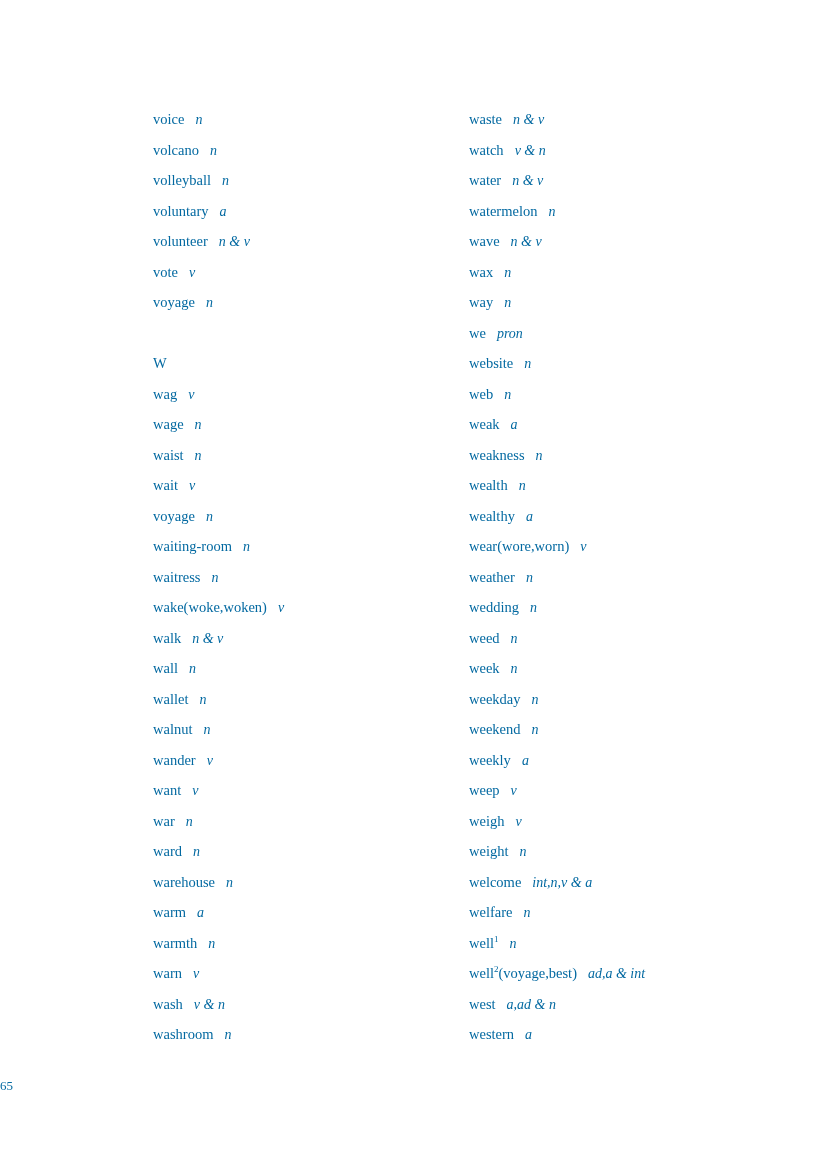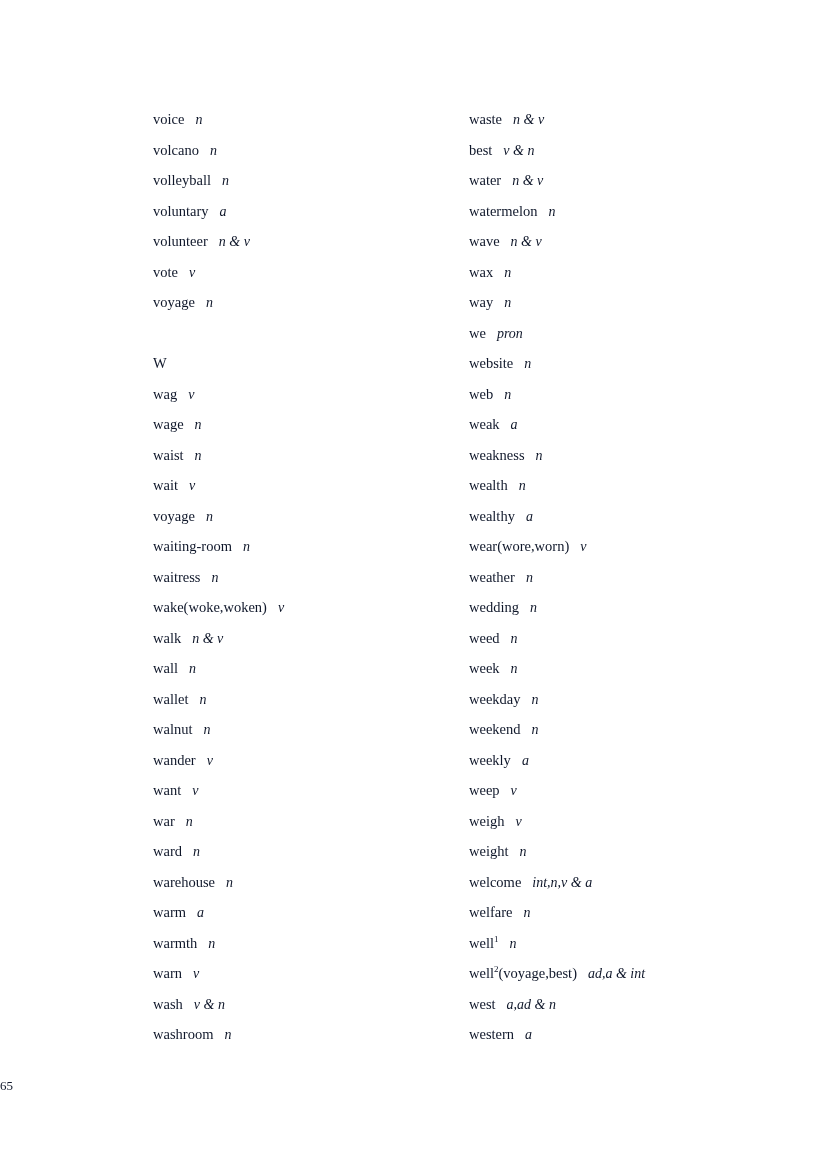--- a/index.html
+++ b/index.html
@@ -7,21 +7,21 @@
     padding: 0;
     background: #ffffff;
   }
   .page {
     position: relative;
     width: 826px;
     height: 1169px;
     margin: 0 auto;
     background: #ffffff;
     font-family: "Liberation Serif", serif;
-    color: #0f172a;
+    color: #0369a1;
     overflow: hidden;
     border-radius: 19px;
   }
   .columns {
     position: absolute;
     top: 104px;
     left: 0;
     width: 826px;
     display: flex;
     flex-direction: row;
@@ -107,21 +107,21 @@
         <div class="entry"><span class="word">ward</span><span class="pos">n</span></div>
         <div class="entry"><span class="word">warehouse</span><span class="pos">n</span></div>
         <div class="entry"><span class="word">warm</span><span class="pos">a</span></div>
         <div class="entry"><span class="word">warmth</span><span class="pos">n</span></div>
         <div class="entry"><span class="word">warn</span><span class="pos">v</span></div>
         <div class="entry"><span class="word">wash</span><span class="pos">v &amp; n</span></div>
         <div class="entry"><span class="word">washroom</span><span class="pos">n</span></div>
       </div>
     <div class="col col-right">
         <div class="entry"><span class="word">waste</span><span class="pos">n &amp; v</span></div>
-        <div class="entry"><span class="word">best</span><span class="pos">v &amp; n</span></div>
+        <div class="entry"><span class="word">watch</span><span class="pos">v &amp; n</span></div>
         <div class="entry"><span class="word">water</span><span class="pos">n &amp; v</span></div>
         <div class="entry"><span class="word">watermelon</span><span class="pos">n</span></div>
         <div class="entry"><span class="word">wave</span><span class="pos">n &amp; v</span></div>
         <div class="entry"><span class="word">wax</span><span class="pos">n</span></div>
         <div class="entry"><span class="word">way</span><span class="pos">n</span></div>
         <div class="entry"><span class="word">we</span><span class="pos">pron</span></div>
         <div class="entry"><span class="word">website</span><span class="pos">n</span></div>
         <div class="entry"><span class="word">web</span><span class="pos">n</span></div>
         <div class="entry"><span class="word">weak</span><span class="pos">a</span></div>
         <div class="entry"><span class="word">weakness</span><span class="pos">n</span></div>

